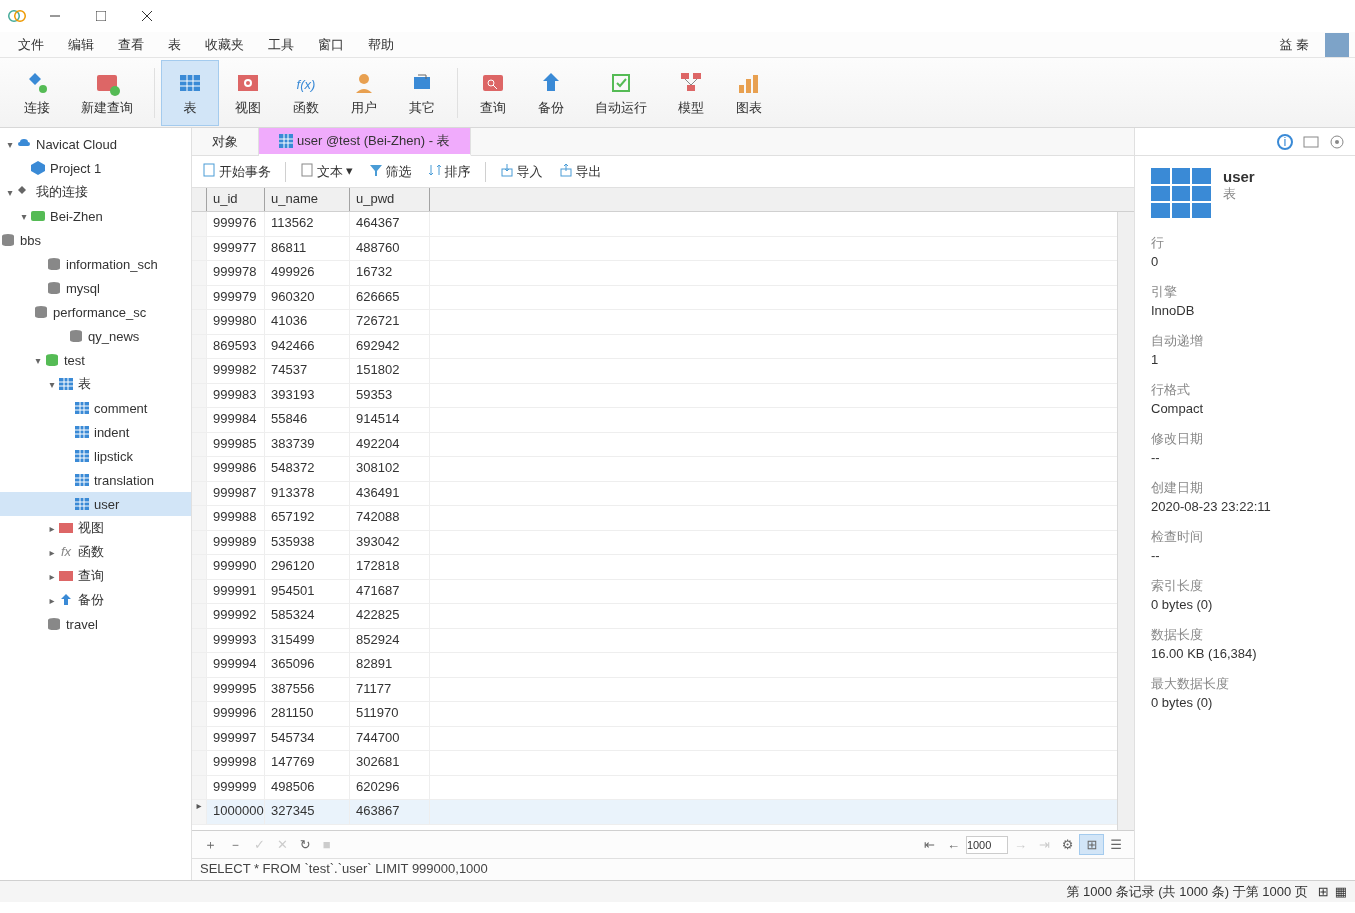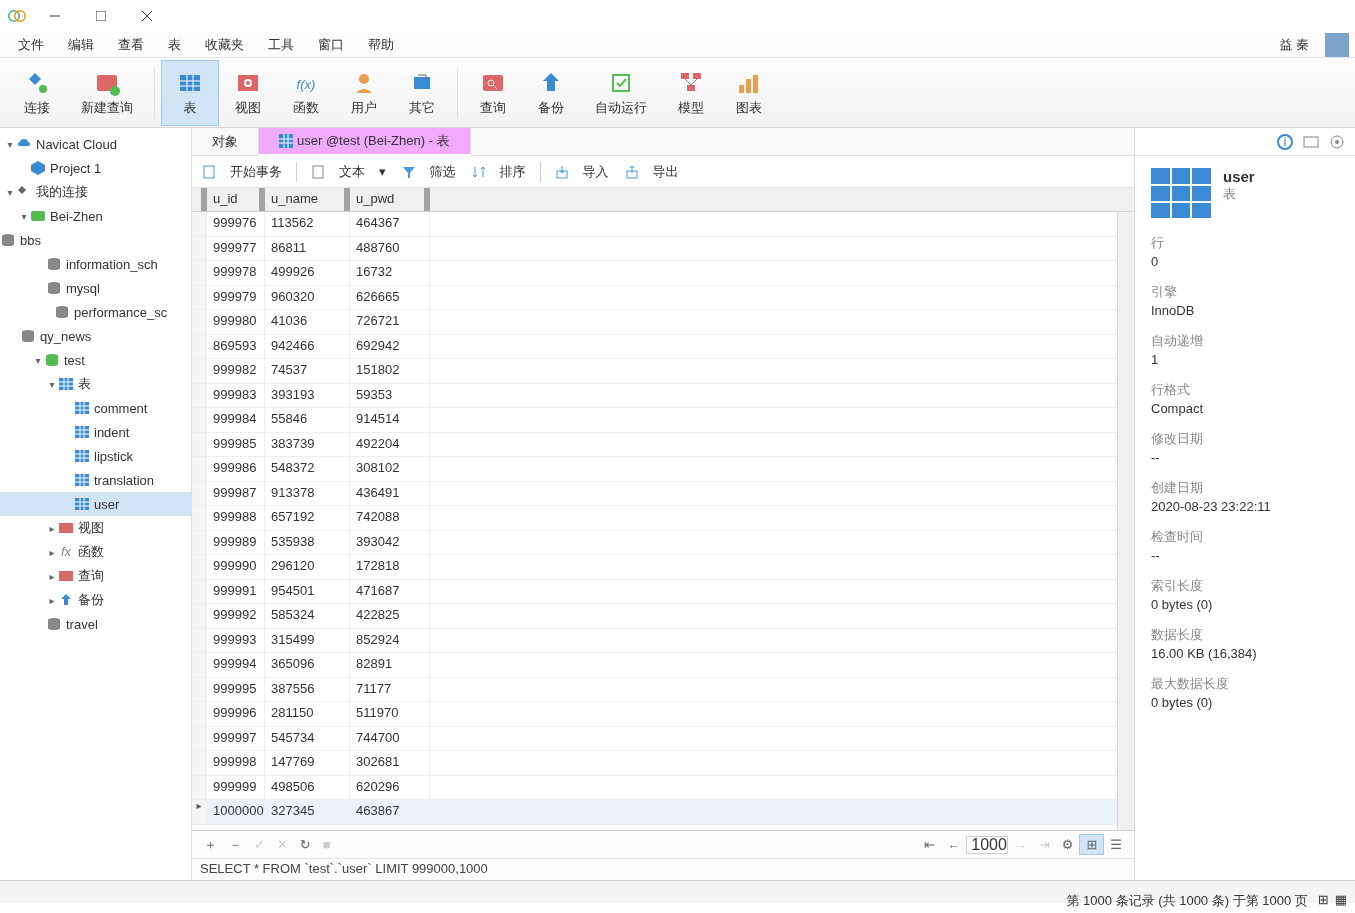--- a/index.html
+++ b/index.html
@@ -24,39 +24,39 @@
 .sidebar{width:192px;border-right:1px solid #e0e0e0;overflow:hidden;padding-top:4px}
 .tree-item{display:flex;align-items:center;height:24px;padding-left:0;cursor:pointer;white-space:nowrap}
 .tree-item.selected{background:#d2e5f7}
 .chev{width:12px;text-align:center;color:#666;font-size:10px;flex-shrink:0}
 .ticon-s{width:16px;height:16px;margin-right:4px;flex-shrink:0}
 .main{flex:1;display:flex;flex-direction:column;border-right:1px solid #e0e0e0}
 .tabs{height:28px;display:flex;border-bottom:1px solid #e0e0e0;background:#f8f8f8}
 .tab{padding:0 20px;display:flex;align-items:center;border-right:1px solid #e0e0e0;cursor:pointer;gap:4px}
 .tab.active{background:#f0abfc;border-bottom:2px solid #fff;margin-bottom:-1px}
 .toolrow{height:32px;display:flex;align-items:center;border-bottom:1px solid #e0e0e0;padding:0 4px;gap:4px}
-.trbtn{display:flex;align-items:center;padding:2px 6px;cursor:pointer;gap:14px}
+.trbtn{display:flex;padding:2px 6px;cursor:pointer;gap:3px}
 .vsep{width:1px;height:20px;background:#d0d0d0;margin:0 4px}
 .grid{flex:1;overflow:hidden;position:relative}
 .gridhead{display:flex;background:#f0f0f0;border-bottom:1px solid #d0d0d0;height:24px}
-.gh{border-right:6px solid #a3a3a3;padding:3px 6px;font-size:13px}
+.gh{border-right:1px solid #a3a3a3;padding:3px 6px;font-size:13px}
 .gh.rowhead{width:15px;padding:0}
 .gh1{width:58px}.gh2{width:85px}.gh3{width:80px}
 .gridbody{overflow-y:auto;height:616px}
 .grow{display:flex;height:24.5px;border-bottom:1px solid #eee}
 .grow.sel{background:#eaf3fb}
 .gc{border-right:1px solid #eee;padding:3px 6px;font-size:13px;overflow:hidden}
 .gc.rowhead{width:15px;padding:0;text-align:center;font-size:10px;color:#555;background:#f5f5f5}
 .vscroll{position:absolute;right:0;top:24px;bottom:0;width:17px;background:#f0f0f0;border-left:1px solid #d8d8d8}
 .gridfoot{height:28px;display:flex;align-items:center;border-top:1px solid #d0d0d0;padding:0 6px;background:#fcfcfc}
 .gfbtn{padding:2px 6px;cursor:pointer;color:#666}
 .gfspacer{flex:1}
-.pageinput{width:42px;height:18px;border:1px solid #ccc;text-align:right;font-size:16px}
+.pageinput{width:42px;height:18px;border:1px solid #ccc;text-align:left;font-size:11px}
 .sqlbar{height:22px;padding:2px 8px;border-top:1px solid #e0e0e0;font-size:13px;color:#444;background:#fcfcfc}
-.statusbar{height:22px;display:flex;align-items:flex-start;border-top:1px solid #d0d0d0;background:#f5f5f5;font-size:12px;padding:11px 8px}
+.statusbar{height:22px;display:flex;align-items:center;border-top:1px solid #d0d0d0;background:#f5f5f5;font-size:12px;padding:0 8px}
 .statusbar .sspacer{flex:1}
 .rpanel{width:220px;display:flex;flex-direction:column;overflow:hidden}
 .rhead{height:28px;display:flex;align-items:center;justify-content:flex-end;padding:0 10px;gap:10px;border-bottom:1px solid #e0e0e0}
 .ricon{width:16px;height:16px;cursor:pointer}
 .rbody{flex:1;overflow-y:auto;padding:12px 16px}
 .rtitle{display:flex;gap:12px;margin-bottom:16px}
 .rtable{width:60px;height:50px}
 .prop{margin-bottom:14px}
 .plabel{color:#888;font-size:13px;margin-bottom:2px}
 .pval{font-size:13px}
@@ -242,28 +242,28 @@
         </svg>
         <span>information_sch</span>
       </div>
       <div class="tree-item" style="padding-left:46px">
         <svg class="ticon-s" viewBox="0 0 16 16">
           <ellipse cx="8" cy="4" rx="6" ry="2" fill="#888"></ellipse>
           <path d="M2 4 L2 12 Q2 14 8 14 Q14 14 14 12 L14 4" fill="#888"></path>
         </svg>
         <span>mysql</span>
       </div>
-      <div class="tree-item" style="padding-left:54px">
+      <div class="tree-item" style="padding-left:33px">
         <svg class="ticon-s" viewBox="0 0 16 16">
           <ellipse cx="8" cy="4" rx="6" ry="2" fill="#888"></ellipse>
           <path d="M2 4 L2 12 Q2 14 8 14 Q14 14 14 12 L14 4" fill="#888"></path>
         </svg>
         <span>performance_sc</span>
       </div>
-      <div class="tree-item" style="padding-left:20px">
+      <div class="tree-item" style="padding-left:68px">
         <svg class="ticon-s" viewBox="0 0 16 16">
           <ellipse cx="8" cy="4" rx="6" ry="2" fill="#888"></ellipse>
           <path d="M2 4 L2 12 Q2 14 8 14 Q14 14 14 12 L14 4" fill="#888"></path>
         </svg>
         <span>qy_news</span>
       </div>
       <div class="tree-item" style="padding-left:32px">
         <span class="chev">▾</span>
         <svg class="ticon-s" viewBox="0 0 16 16">
           <ellipse cx="8" cy="4" rx="6" ry="2" fill="#5b5"></ellipse>

